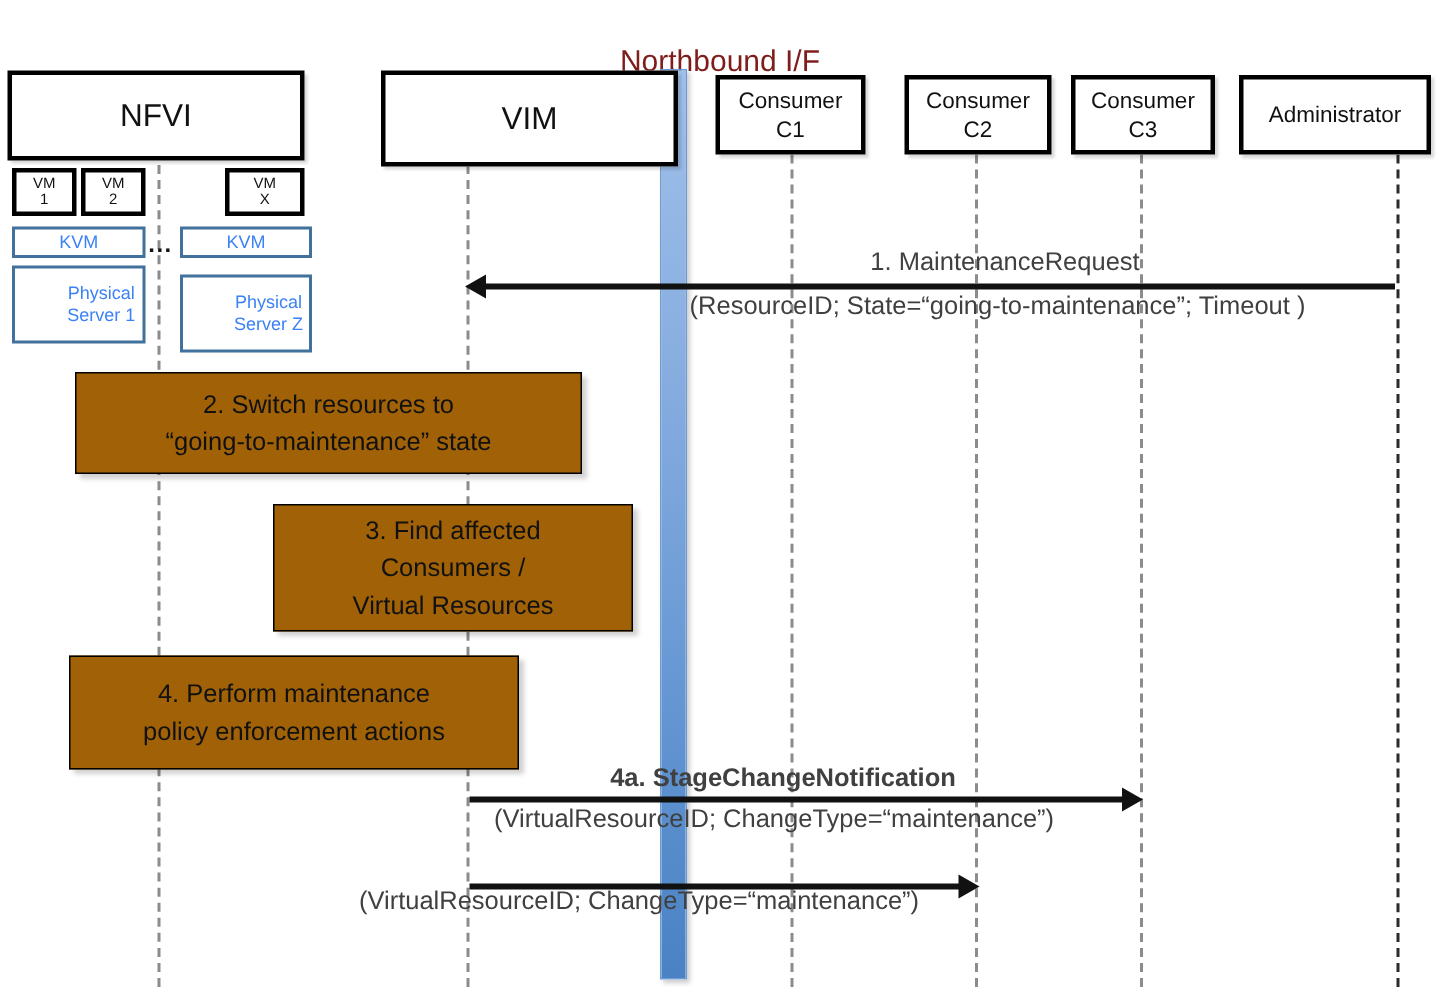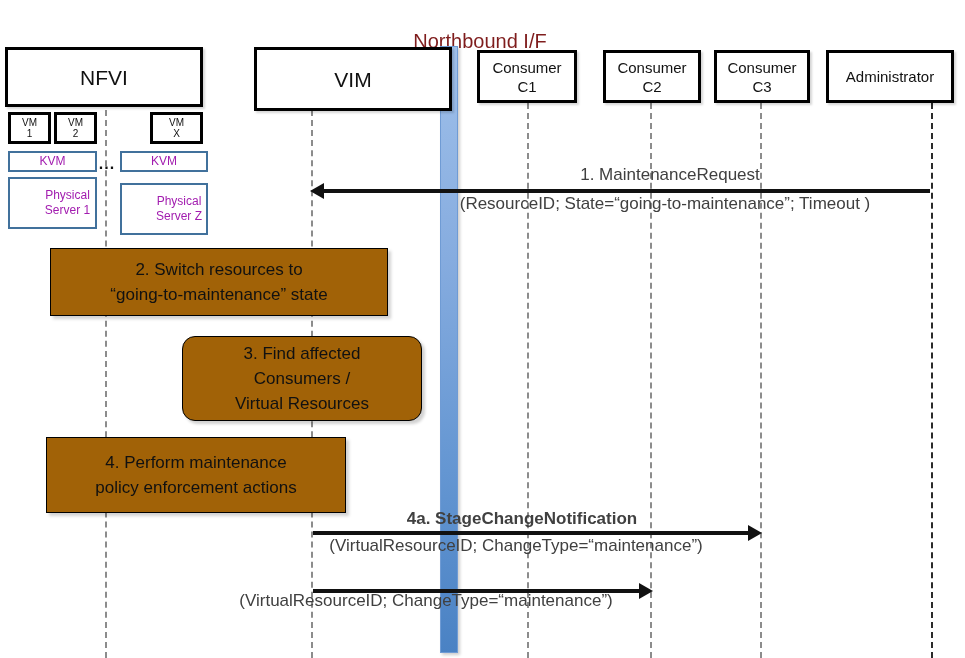--- a/index.html
+++ b/index.html
@@ -47,21 +47,21 @@
   .vm-box{
     position:absolute;box-sizing:border-box;background:#fff;
     border:3px solid #000;
     display:flex;align-items:center;justify-content:center;
     text-align:center;font-size:10px;line-height:11px;color:#111;
   }
   .kvm-box,.srv-box{
     position:absolute;box-sizing:border-box;background:#fff;
     border:2px solid #41719c;
     display:flex;align-items:center;justify-content:center;
-    text-align:center;color:#a21caf;
+    text-align:center;color:#3b82f6;
   }
   .kvm-box{font-size:12px;line-height:13px;}
   .srv-box{font-size:12px;line-height:15px;padding-left:30px;}
   #nfvi-ellipsis{
     position:absolute;left:96px;top:155px;width:22px;
     font-size:16px;font-weight:bold;color:#111;text-align:center;letter-spacing:1px;
   }
 
   
   .step-box{
@@ -188,21 +188,21 @@
   <div class="msg-label" style="left:470px;top:163px;width:400px;">1.   MaintenanceRequest</div>
   <div class="msg-label" style="left:380px;top:192px;width:570px;">(ResourceID; State=“going-to-maintenance”; Timeout )</div>
 
   <div class="step-box" style="left:50px;top:248px;width:338px;height:68px;">
     <span>
       <span>2. Switch resources to</span><br>
       <span>“going-to-maintenance” state</span>
     </span>
   </div>
 
-  <div class="step-box" style="left:182px;top:336px;width:240px;height:85px;border-radius:13px;">
+  <div class="step-box" style="left:182px;top:336px;width:240px;height:85px;">
     <span>
       <span>3. Find affected</span><br>
       <span>Consumers /</span><br>
       <span>Virtual Resources</span>
     </span>
   </div>
 
   <div class="step-box" style="left:46px;top:437px;width:300px;height:76px;">
     <span>
       <span>4. Perform maintenance</span><br>

